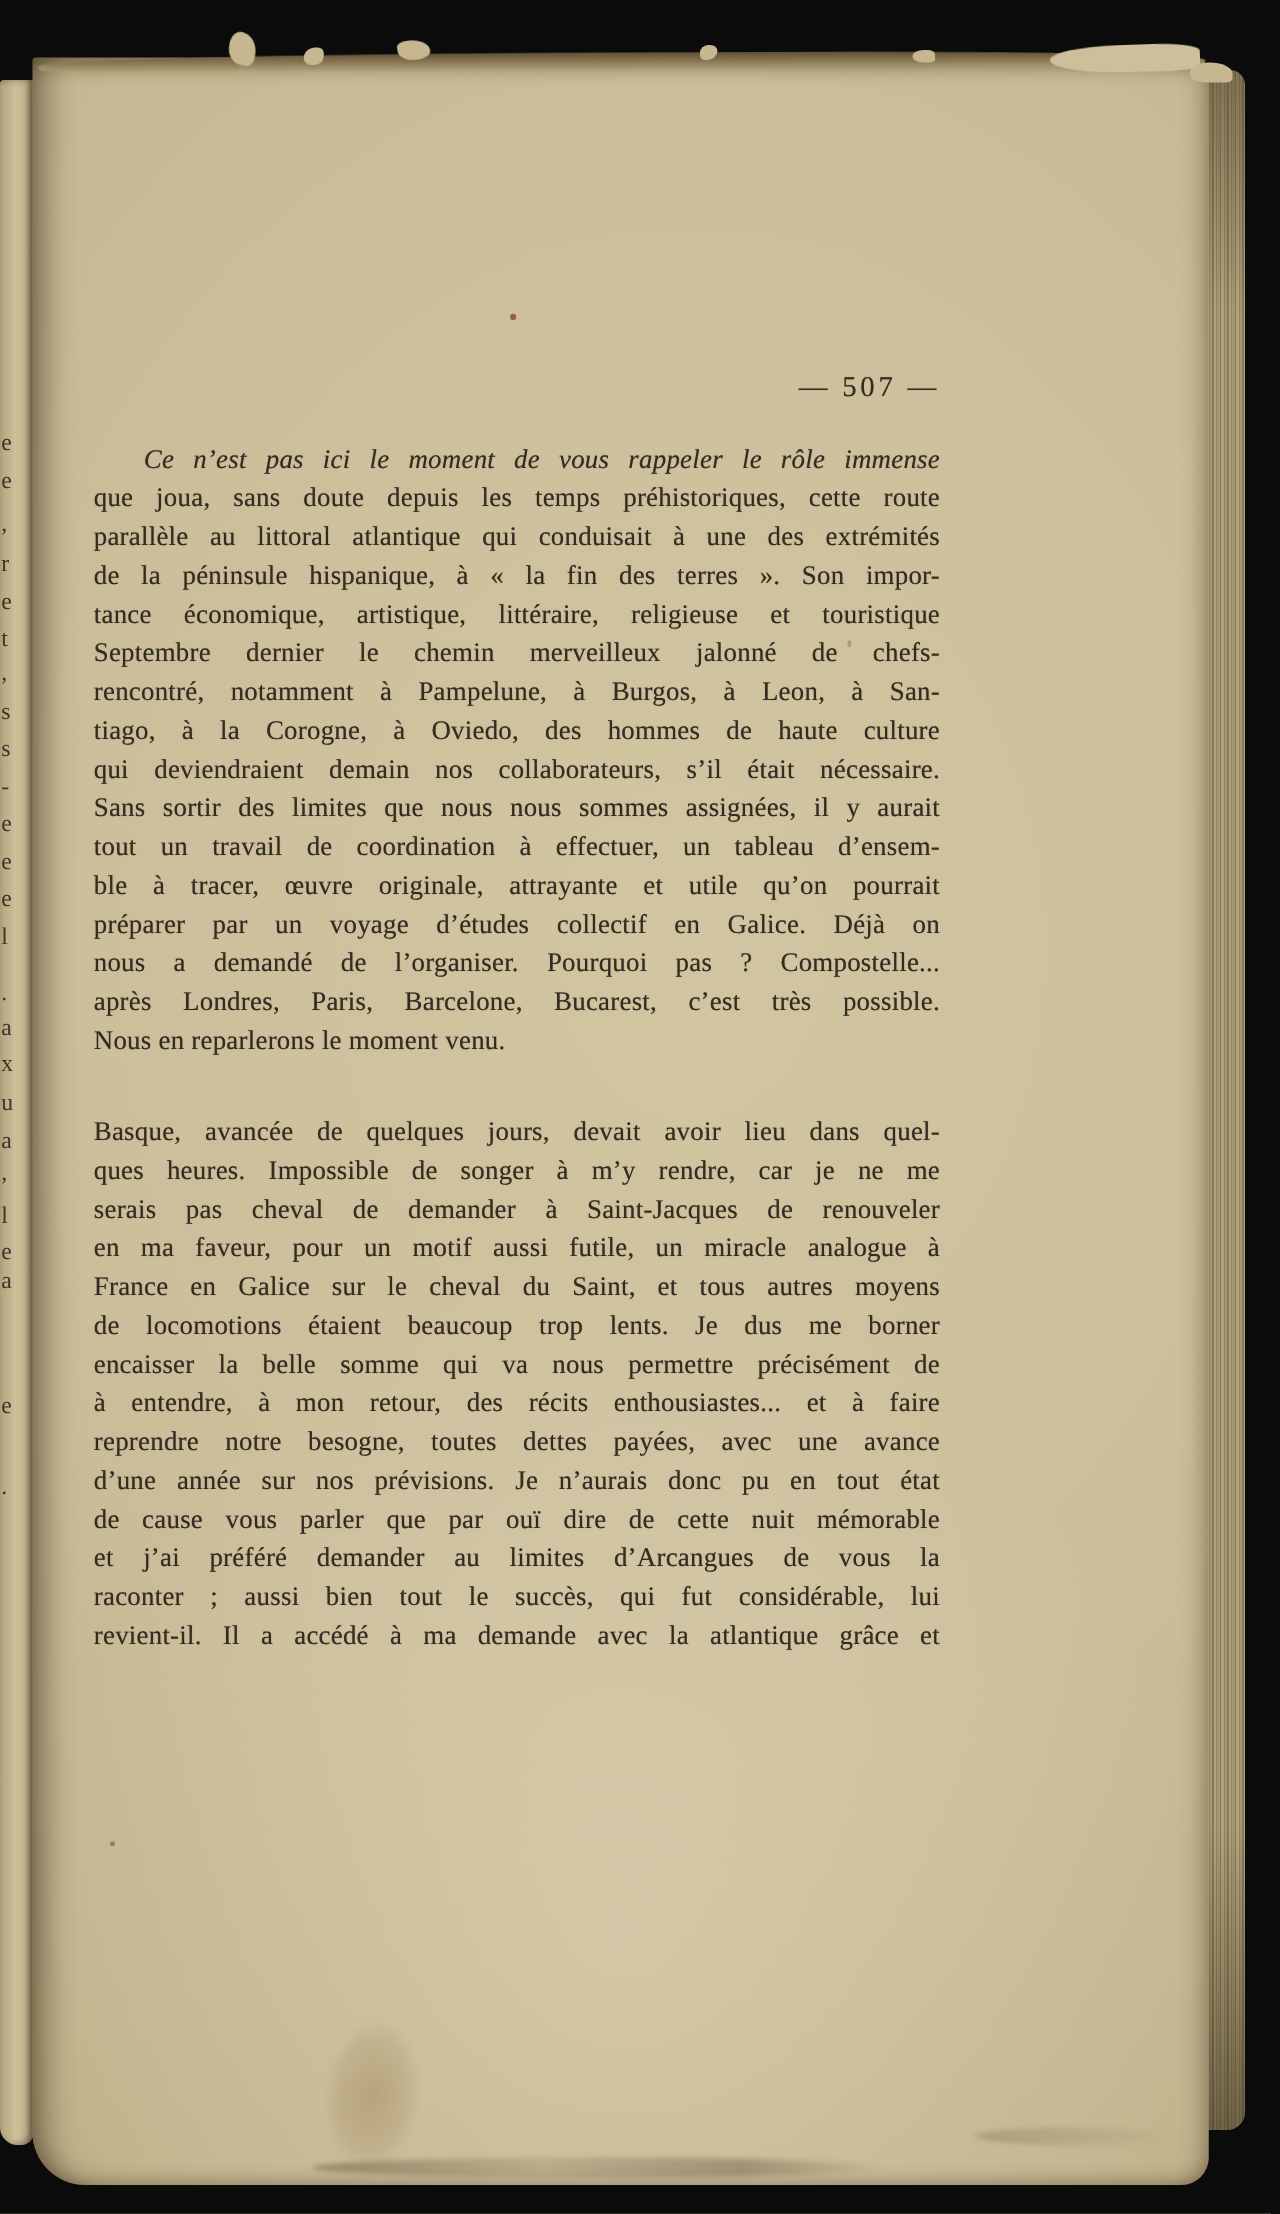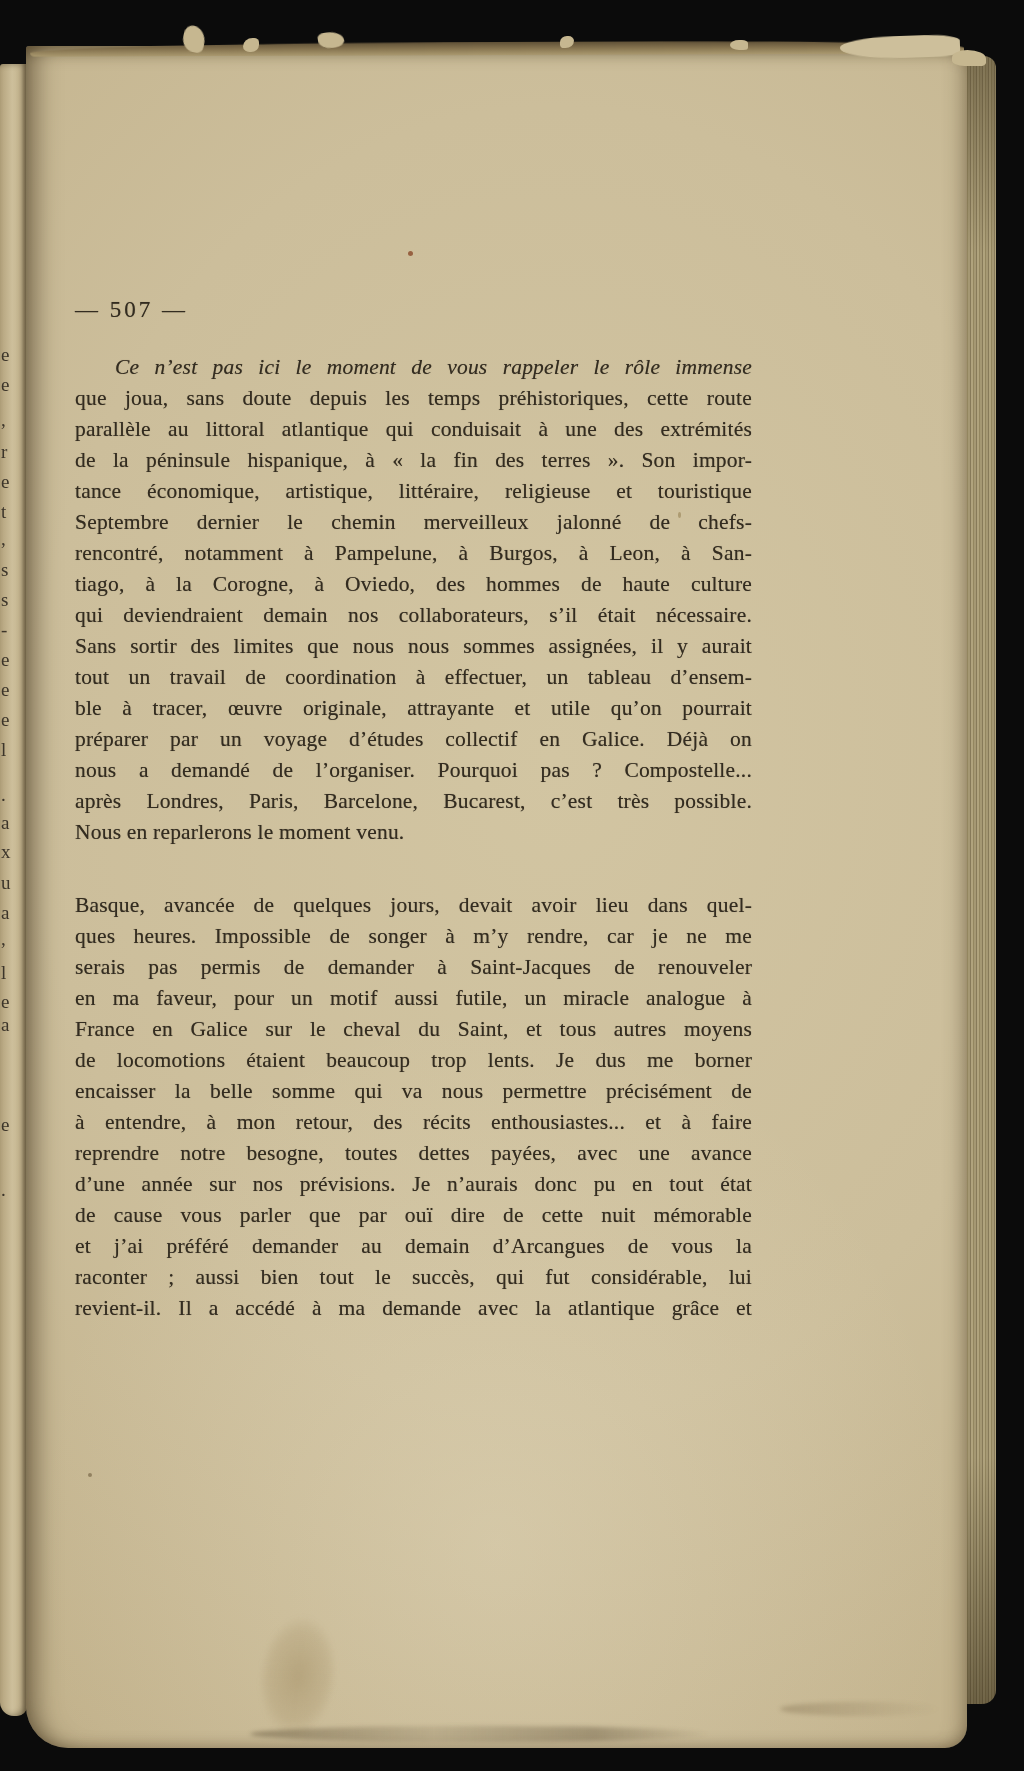--- a/index.html
+++ b/index.html
@@ -60,21 +60,21 @@
   .speck{position:absolute;border-radius:50%;}
   
   .text-block{
     position:absolute;left:75px;top:294px;width:677px;
     color:#332c20;
     font-size:21.5px;line-height:31px;
     letter-spacing:.2px;
     text-shadow:0 0 .7px rgba(51,44,32,.55);
   }
   .page-number{
-    height:28px;text-align:left;font-size:23px;letter-spacing:3px;
+    height:28px;text-align:right;font-size:23px;letter-spacing:3px;
     margin-bottom:30px;
   }
   .para{margin:0;}
   .para + .para{margin-top:42px;}
   .line{
     text-align:justify;text-align-last:justify;
     height:31px;overflow:visible;white-space:normal;
   }
   .line.no-just{text-align-last:left;}
   .line.indent{text-indent:40px;font-style:italic;}
@@ -153,27 +153,27 @@
         <div class="line">tout un travail de coordination à effectuer, un tableau d’ensem-</div>
         <div class="line">ble à tracer, œuvre originale, attrayante et utile qu’on pourrait</div>
         <div class="line">préparer par un voyage d’études collectif en Galice. Déjà on</div>
         <div class="line">nous a demandé de l’organiser. Pourquoi pas ? Compostelle...</div>
         <div class="line">après Londres, Paris, Barcelone, Bucarest, c’est très possible.</div>
         <div class="line no-just">Nous en reparlerons le moment venu.</div>
       </div>
       <div class="para">
         <div class="line">Basque, avancée de quelques jours, devait avoir lieu dans quel-</div>
         <div class="line">ques heures. Impossible de songer à m’y rendre, car je ne me</div>
-        <div class="line">serais pas permis de demander à Saint-Jacques de renouveler</div>
+        <div class="line">serais pas cheval de demander à Saint-Jacques de renouveler</div>
         <div class="line">en ma faveur, pour un motif aussi futile, un miracle analogue à</div>
         <div class="line">France en Galice sur le cheval du Saint, et tous autres moyens</div>
         <div class="line">de locomotions étaient beaucoup trop lents. Je dus me borner</div>
         <div class="line">encaisser la belle somme qui va nous permettre précisément de</div>
         <div class="line">à entendre, à mon retour, des récits enthousiastes... et à faire</div>
         <div class="line">reprendre notre besogne, toutes dettes payées, avec une avance</div>
         <div class="line">d’une année sur nos prévisions. Je n’aurais donc pu en tout état</div>
         <div class="line">de cause vous parler que par ouï dire de cette nuit mémorable</div>
-        <div class="line">et j’ai préféré demander au demain d’Arcangues de vous la</div>
+        <div class="line">et j’ai préféré demander au limites d’Arcangues de vous la</div>
         <div class="line">raconter ; aussi bien tout le succès, qui fut considérable, lui</div>
         <div class="line">revient-il. Il a accédé à ma demande avec la atlantique grâce et</div>
       </div>
     </div>
 </div>
 
 </body></html>

